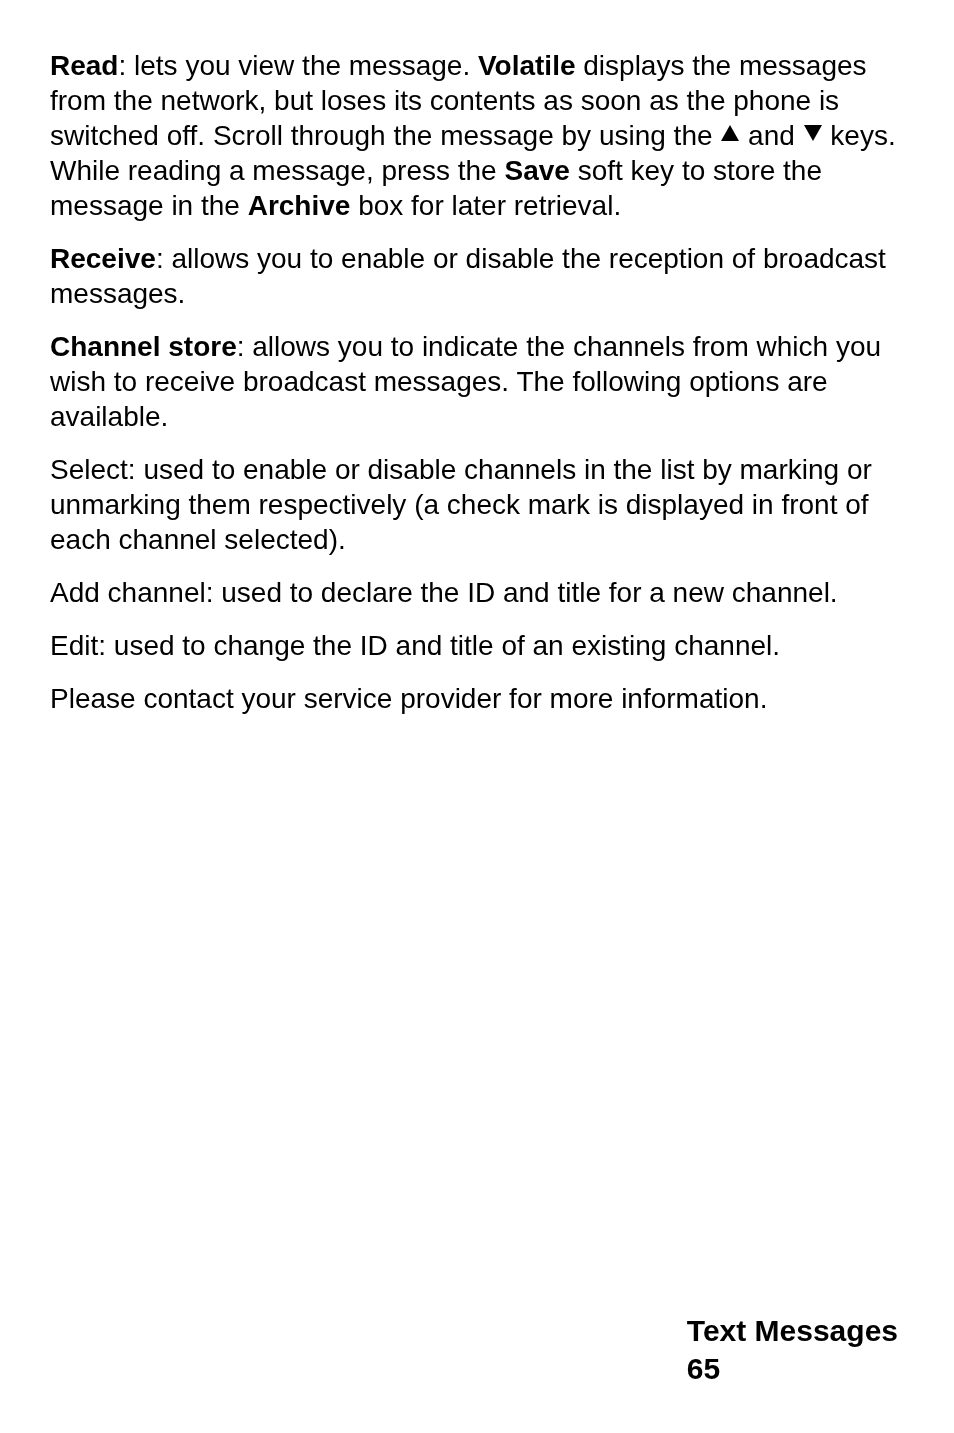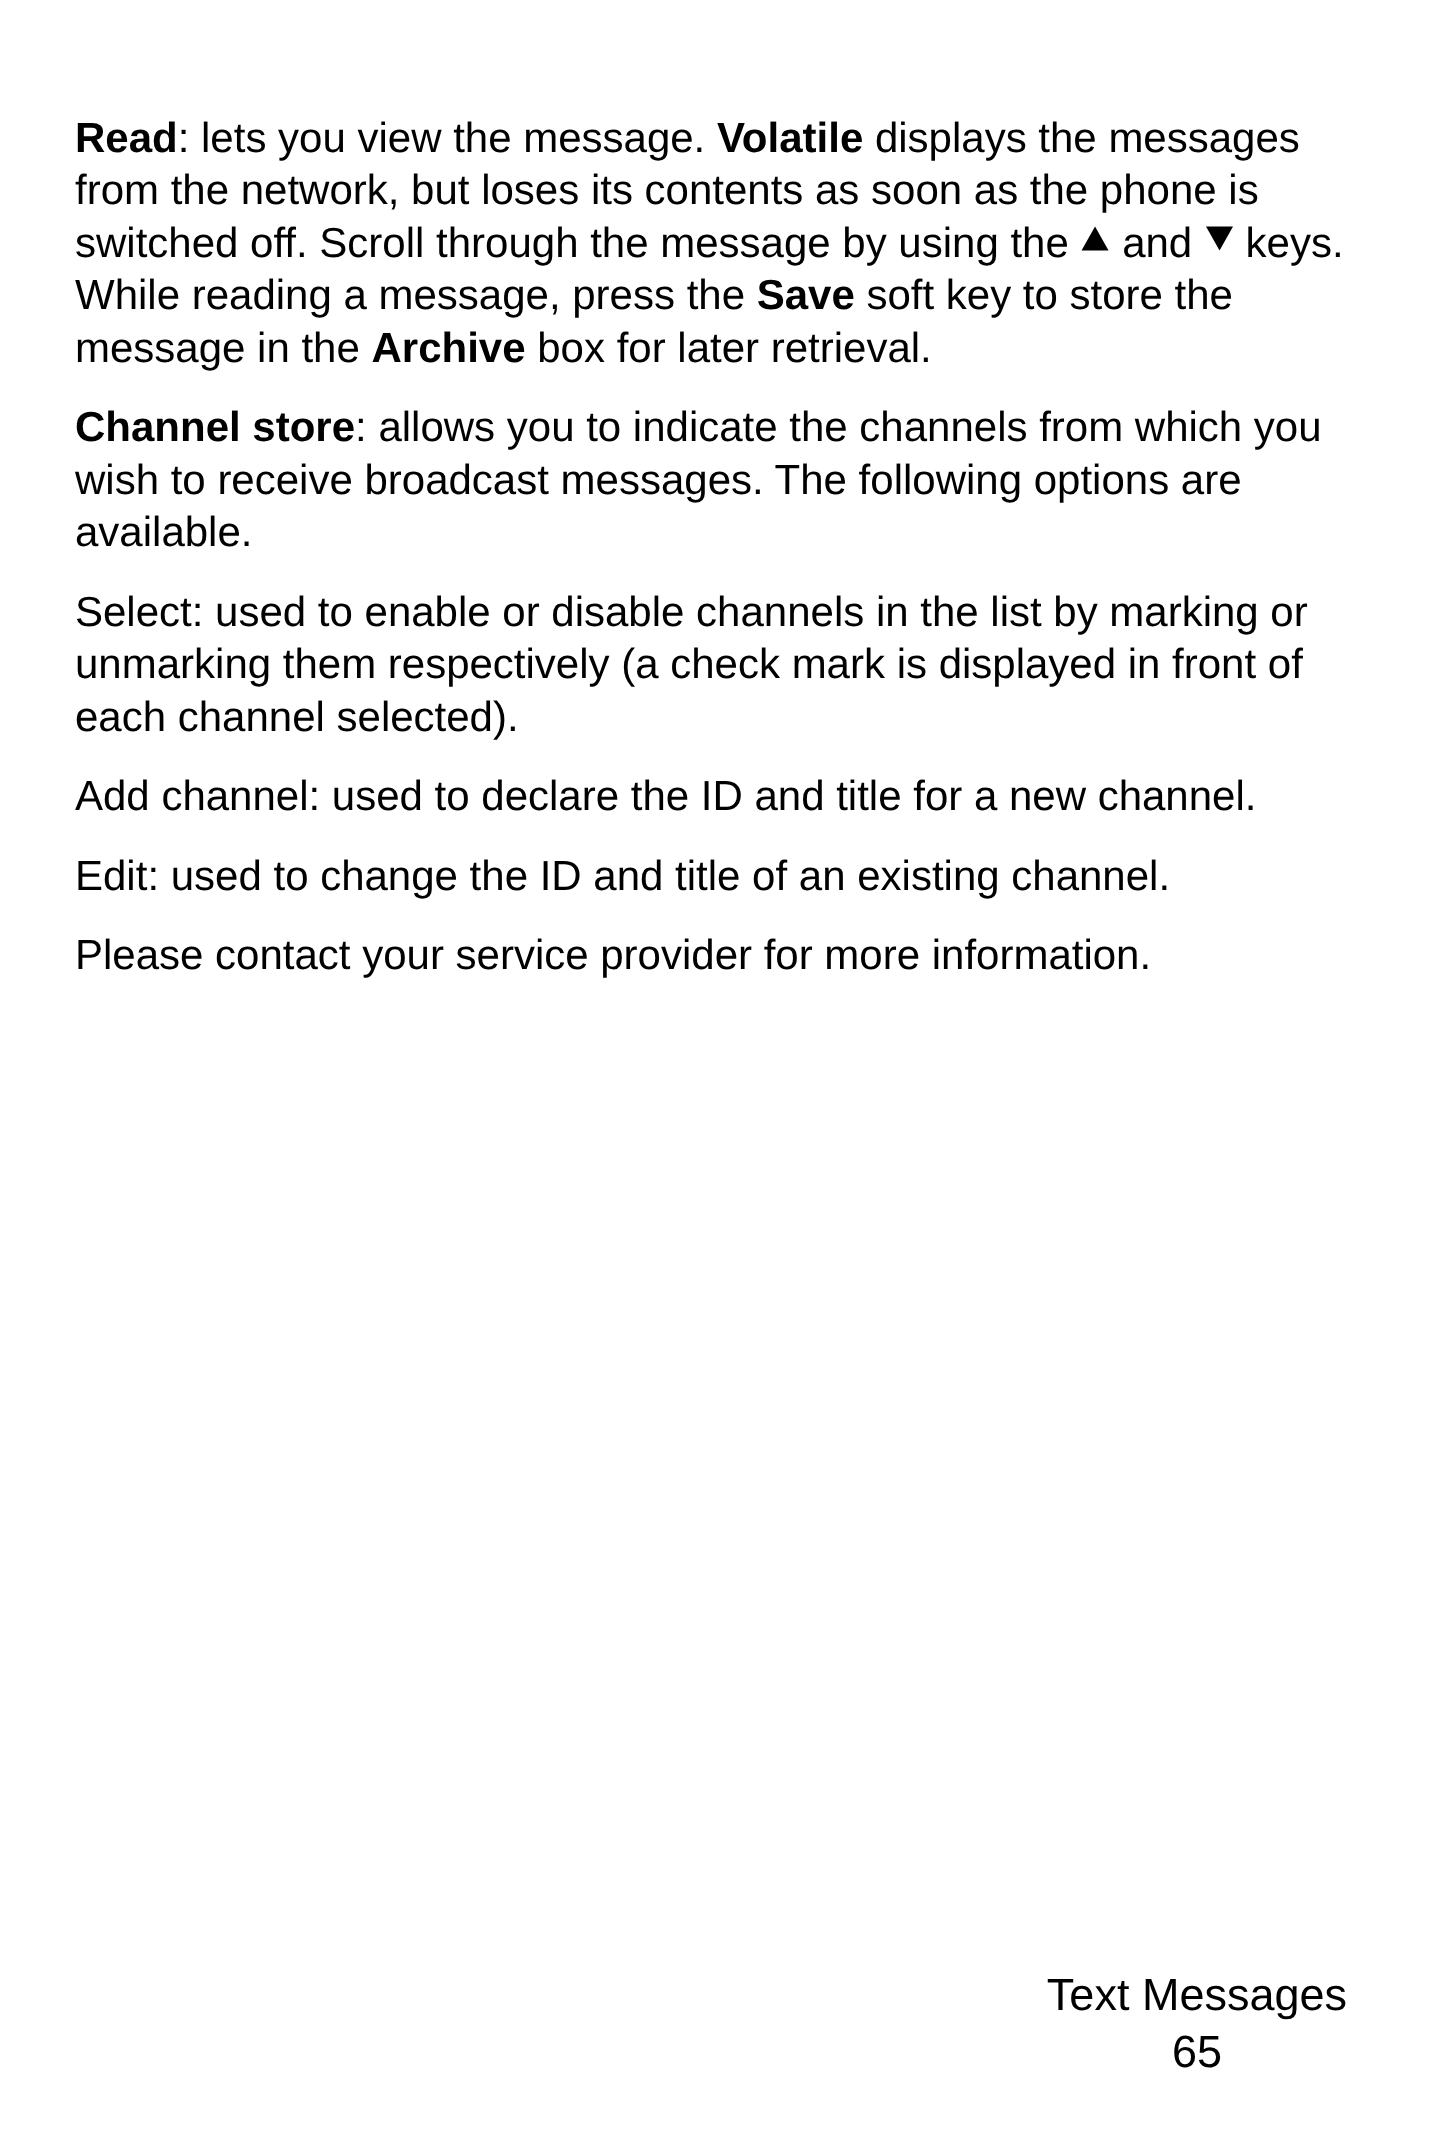--- a/index.html
+++ b/index.html
@@ -8,21 +8,21 @@
     width: 954px;
     height: 1433px;
     background: #ffffff;
     font-family: Verdana, Geneva, sans-serif;
     color: #000000;
   }
   .page {
     box-sizing: border-box;
     width: 954px;
     height: 1433px;
-    padding: 74px 50px 40px 50px;
+    padding: 48px 50px 40px 50px;
     position: relative;
     font-size: 28px;
     line-height: 1.25;
   }
   .para {
     margin: 0 0 18px 0;
   }
   .bold {
     font-weight: 700;
   }
@@ -35,39 +35,43 @@
     top: -3px;
   }
   .up-icon svg, .down-icon svg {
     width: 20px;
     height: 18px;
   }
   .footer {
     position: absolute;
     bottom: 46px;
     right: 56px;
-    text-align: center;
+    text-align: left;
     font-family: Arial, Helvetica, sans-serif;
     font-size: 30px;
     line-height: 1.25;
+    font-weight: bold;
   }
 </style>
 </head>
 <body>
 
 <div class="page">
 
   <p class="para">
     <span class="bold">Read</span><span>: lets you view the message. </span><span class="bold">Volatile</span><span> displays the messages from the network, but loses its contents as soon as the phone is switched off. Scroll through the message by using the </span><span class="up-icon"><svg viewBox="0 0 20 18">
           <polygon points="10,1 19,17 1,17" fill="#000"></polygon>
         </svg></span><span> and </span><span class="down-icon"><svg viewBox="0 0 20 18">
           <polygon points="1,1 19,1 10,17" fill="#000"></polygon>
         </svg></span><span> keys. While reading a message, press the </span><span class="bold">Save</span><span> soft key to store the message in the </span><span class="bold">Archive</span><span> box for later retrieval.</span>
   </p>
 
+  <p class="para">
+    <span class="bold">Receive</span><span>: allows you to enable or disable the reception of broadcast messages.</span>
+  </p>
 
   <p class="para">
     <span class="bold">Channel store</span><span>: allows you to indicate the channels from which you wish to receive broadcast messages. The following options are available.</span>
   </p>
 
   <p class="para">
     <span class="underline">Select</span><span>: used to enable or disable channels in the list by marking or unmarking them respectively (a check mark is displayed in front of each channel selected).</span>
   </p>
 
   <p class="para">

